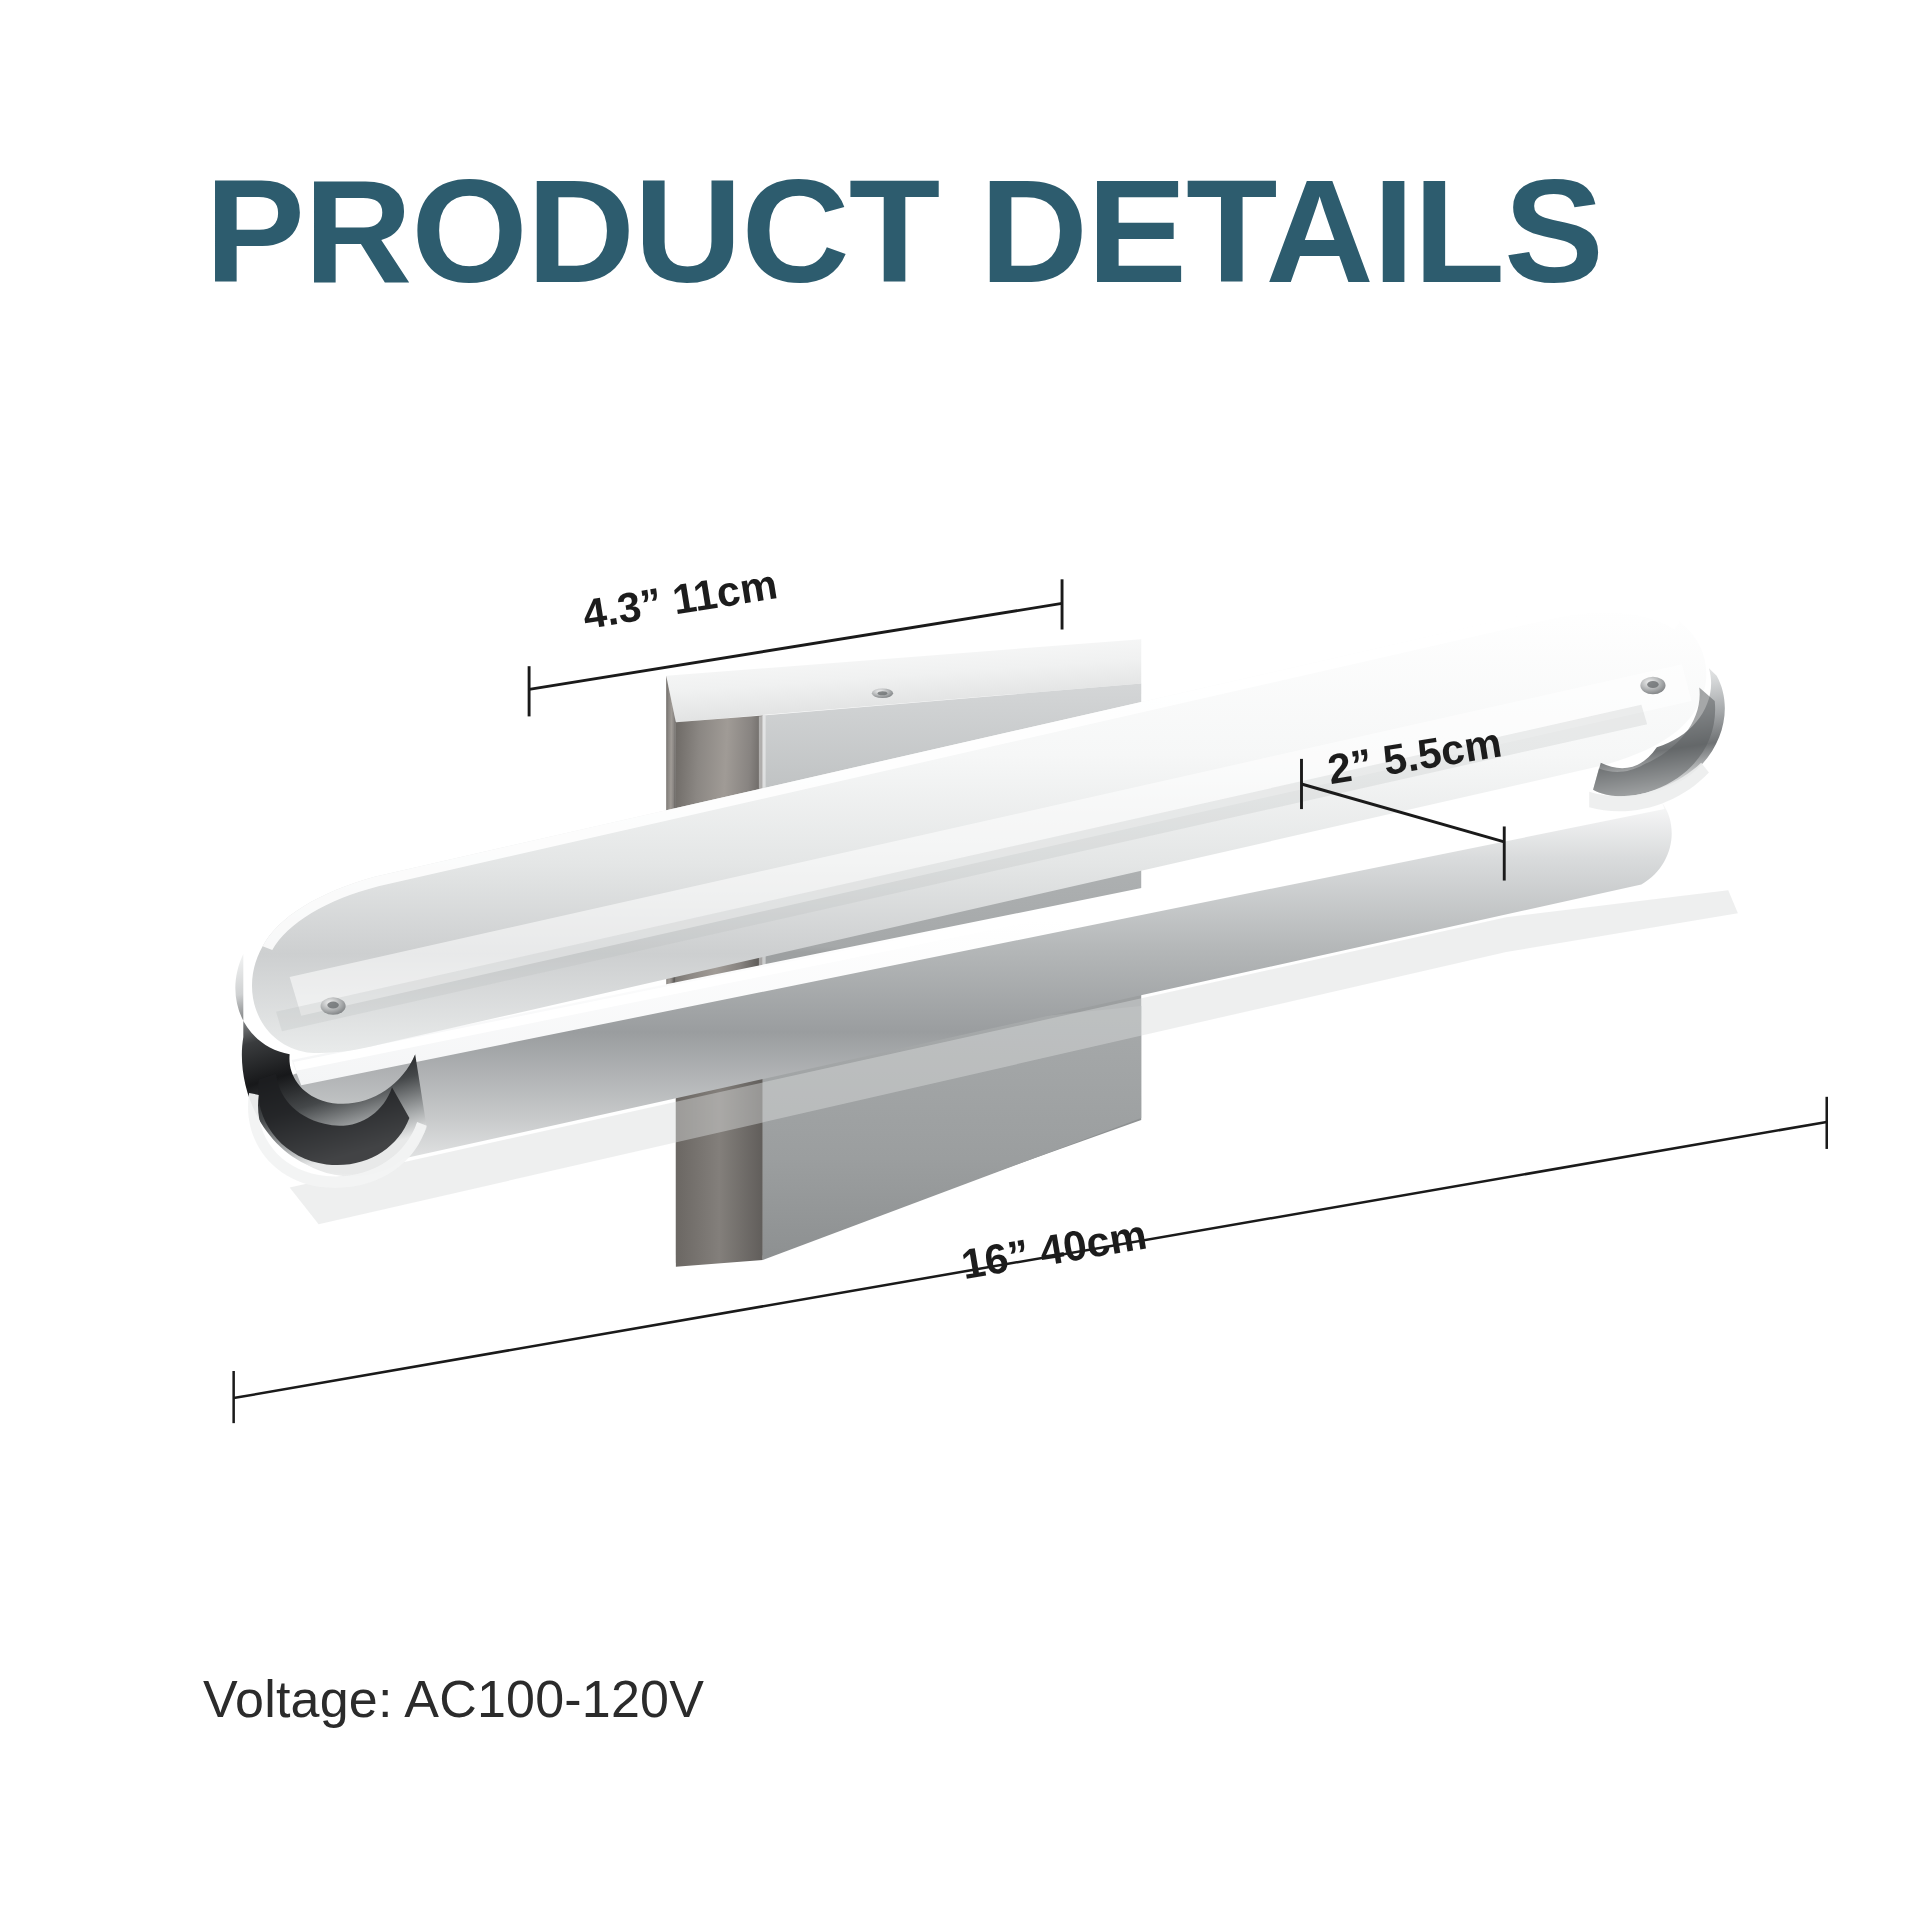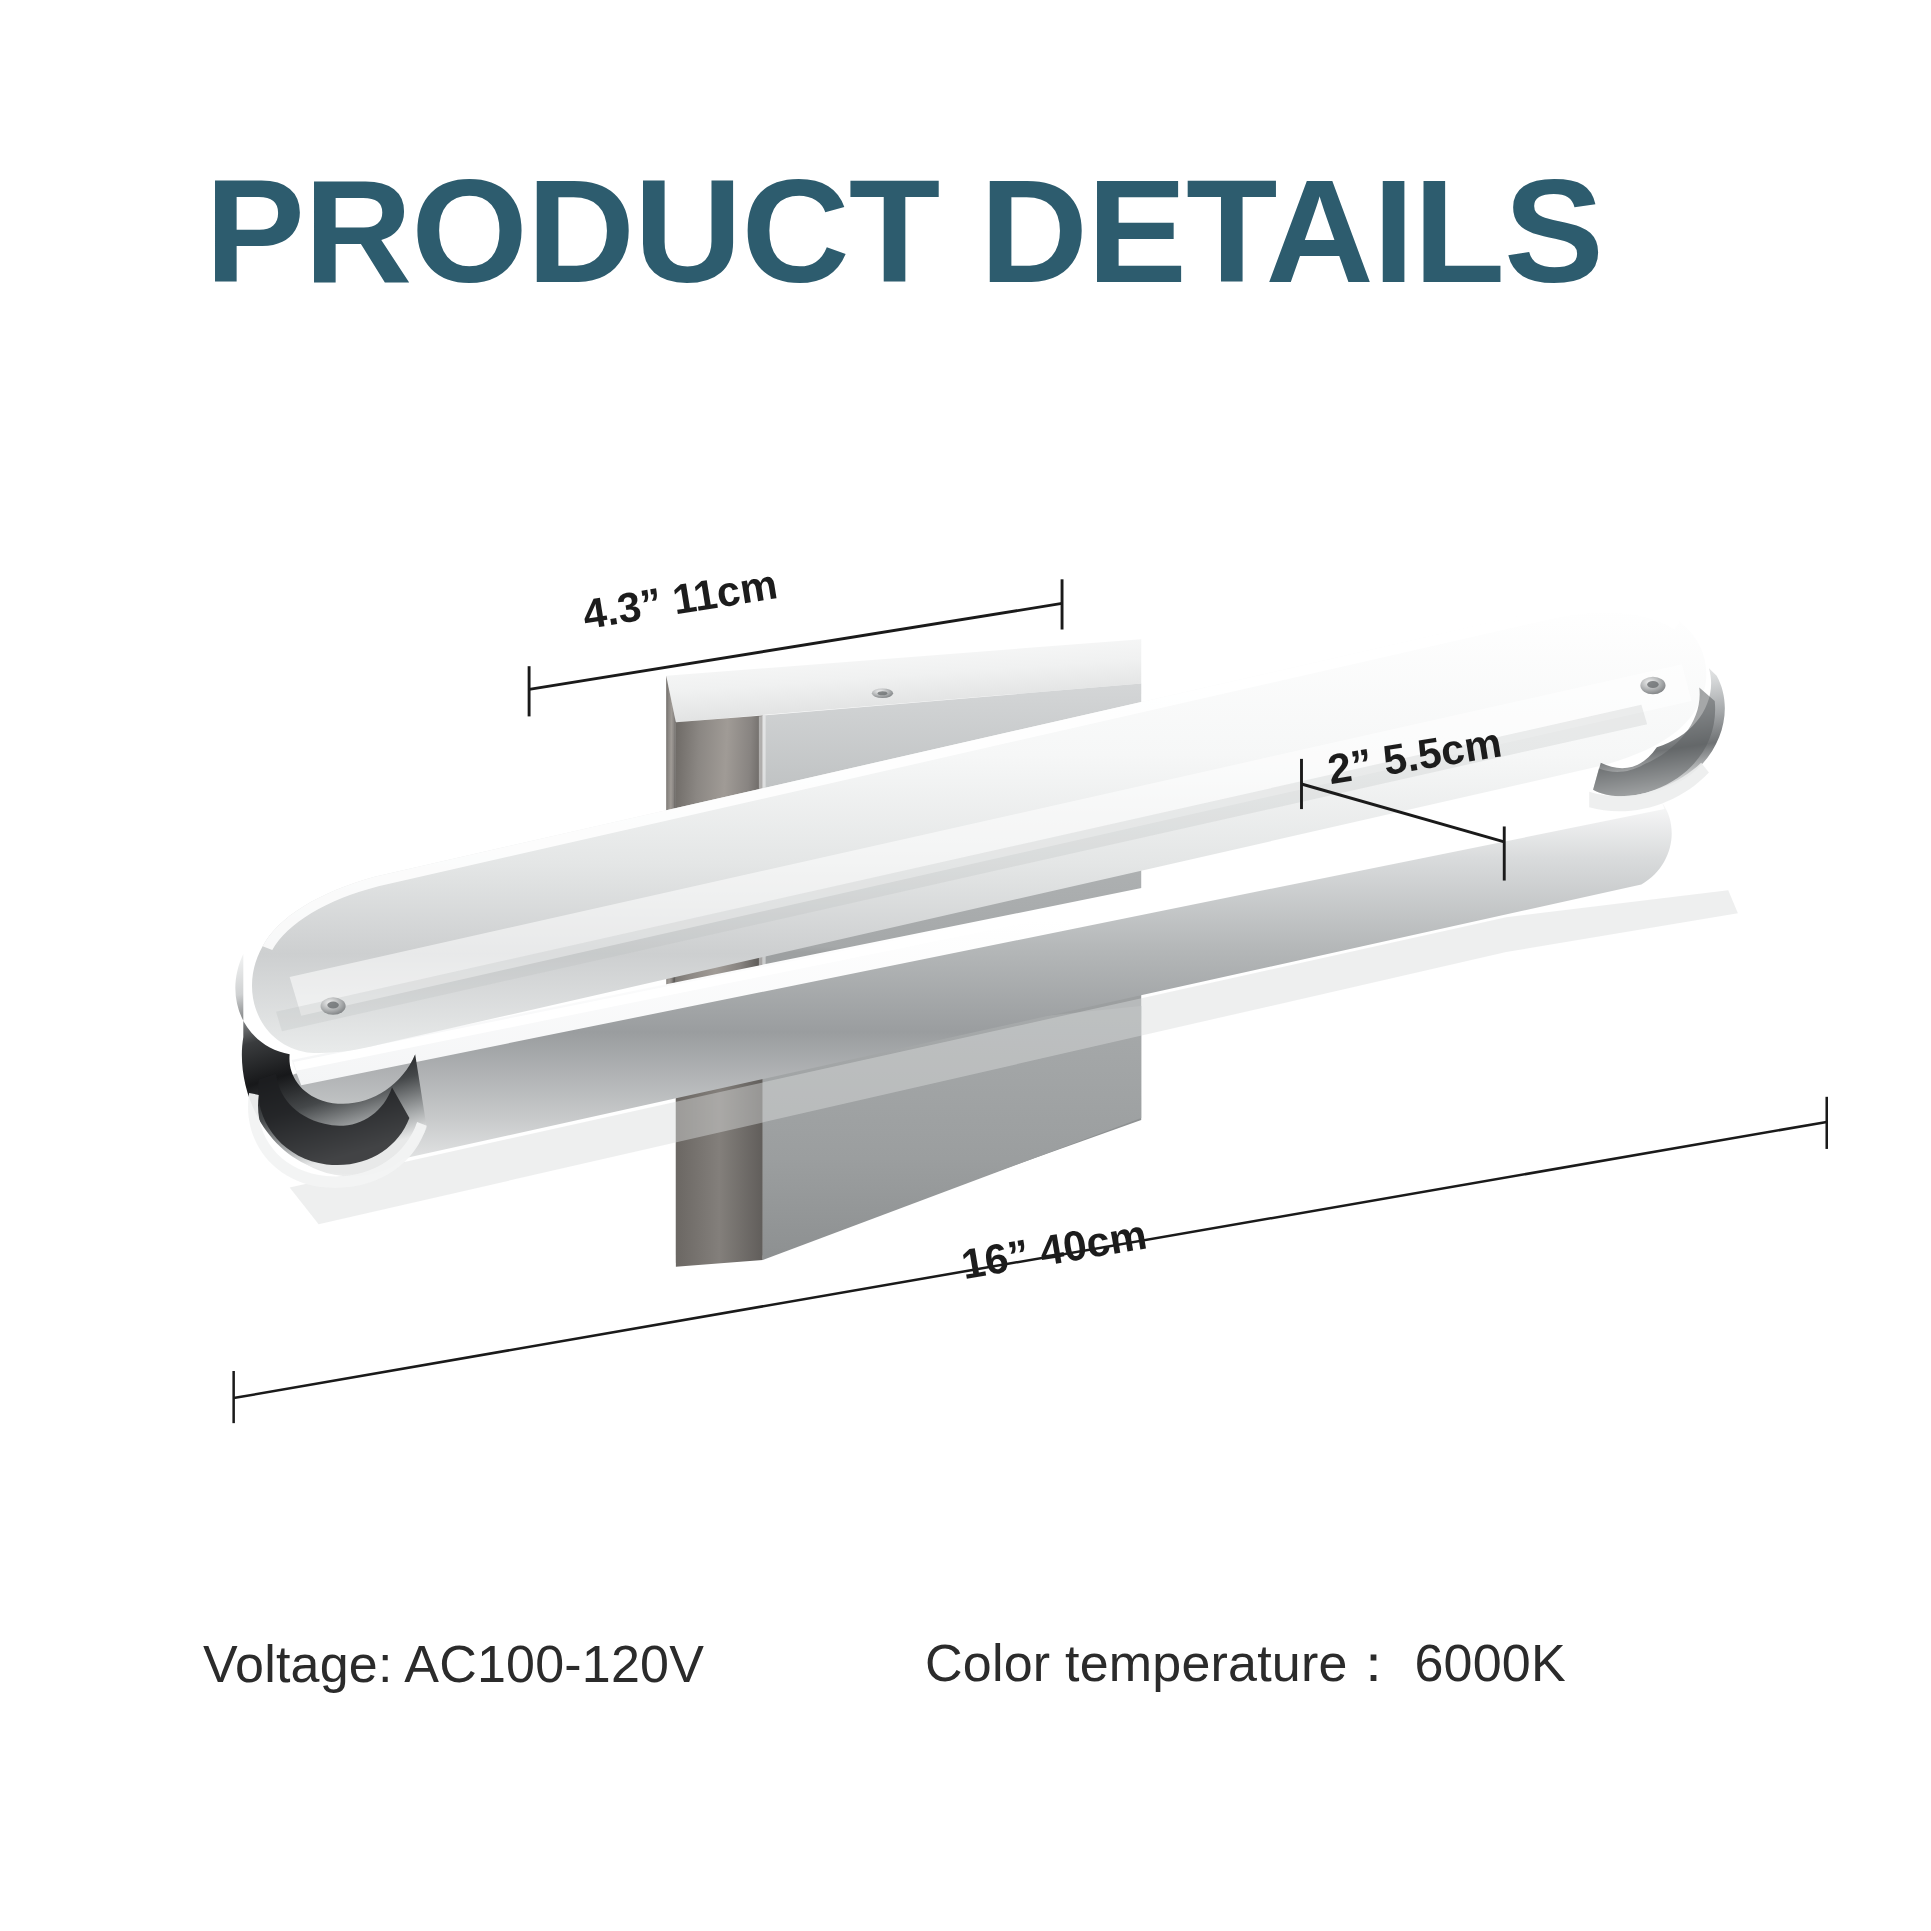--- a/index.html
+++ b/index.html
@@ -53,21 +53,21 @@
   .dim-bottom{
     left:966px; top:1241px;
     font-size:42px;
     transform:rotate(-9.6deg);
     transform-origin:left bottom;
   }
 
   
   .specs{
     position:absolute;
-    left:0; top:1606px;
+    left:0; top:1641px;
     width:1931px;
     height:116px;
     display:flex;
     align-items:center;
     padding-left:203px;
     box-sizing:border-box;
   }
   .spec-item{
     font-family:"Liberation Sans", sans-serif;
     font-size:52px;
@@ -311,17 +311,16 @@
   <div class="dim dim-top">4.3”  11cm</div>
 
   <div class="dim dim-right">2”  5.5cm</div>
 
   <div class="dim dim-bottom">16”  40cm</div>
 
   <div class="specs">
     <div class="spec-item">Voltage: AC100-120V</div>
     <div class="spec-gap-a"></div>
     <div class="spec-gap-b"></div>
-    <div class="spec-item">Color temperature：  6000K</div>
   </div>
 
 </div>
 
 
 </body></html>

